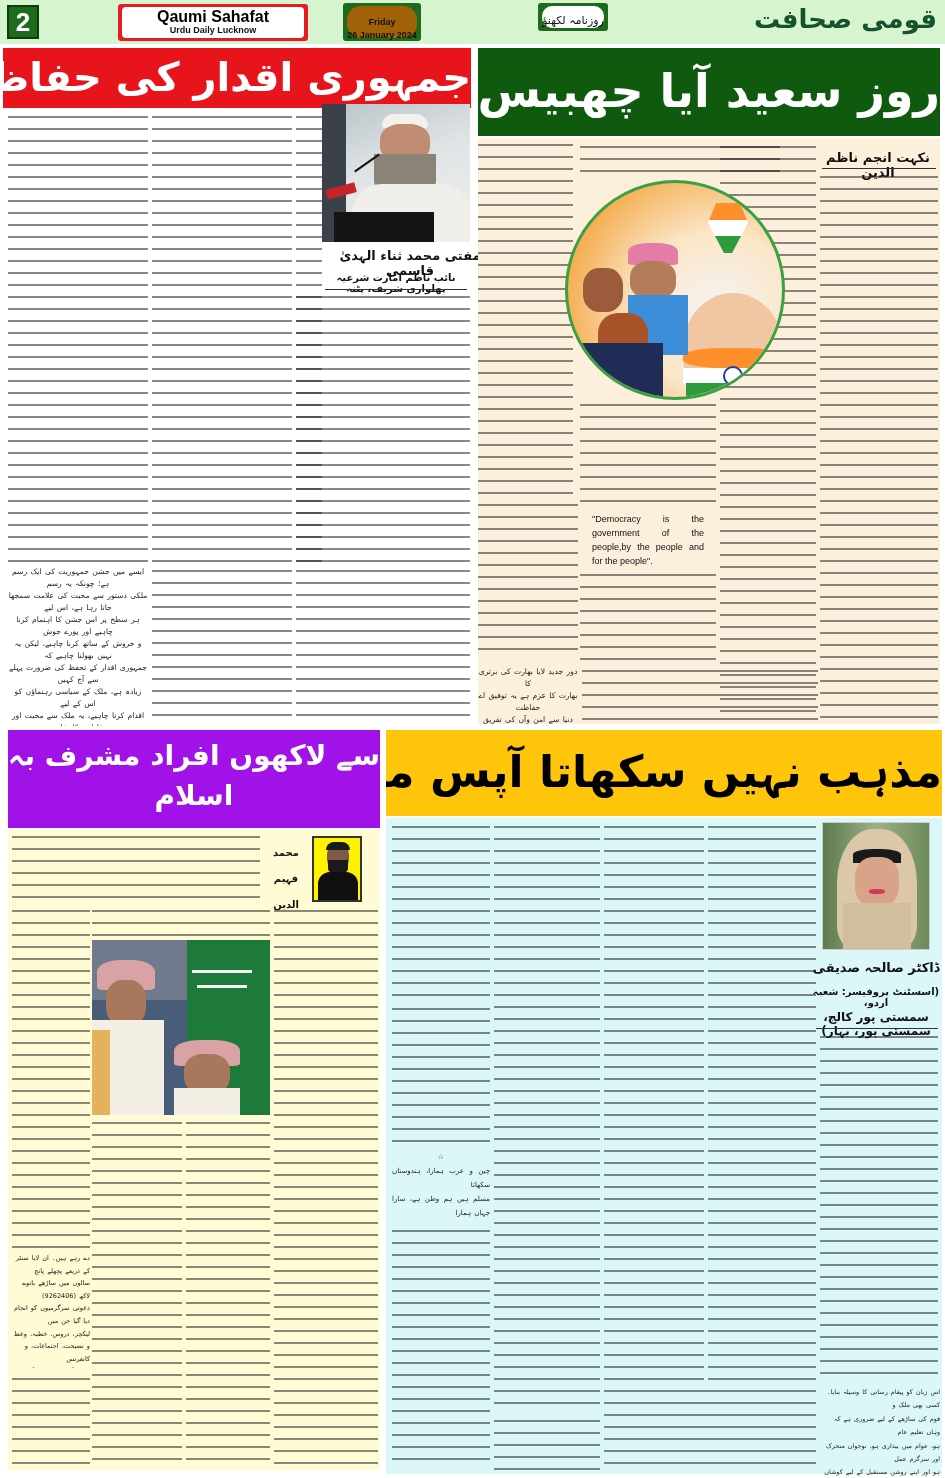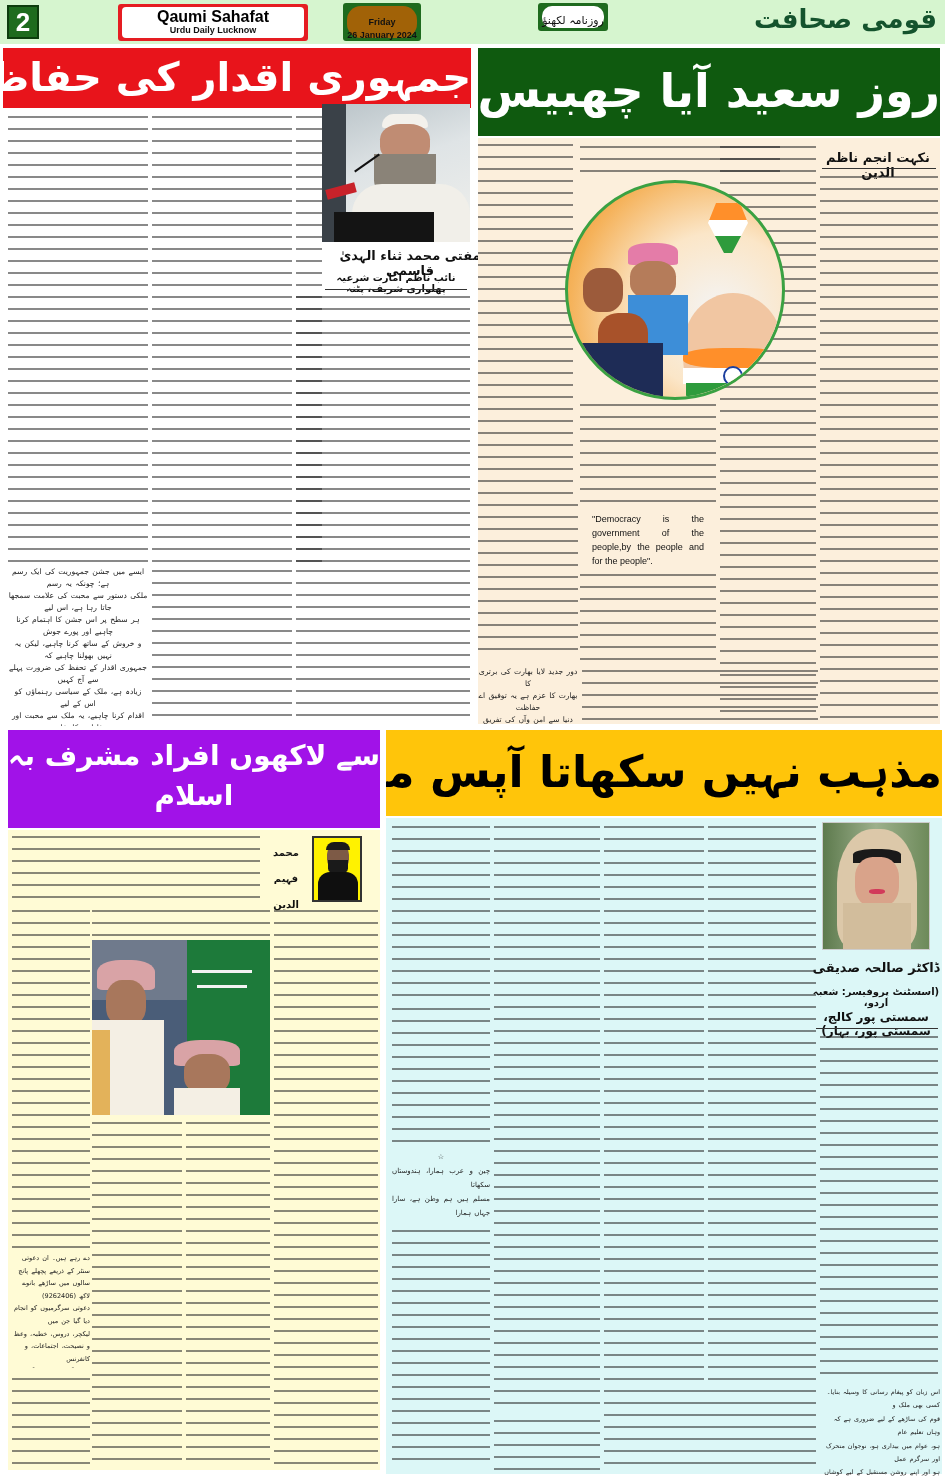--- a/index.html
+++ b/index.html
@@ -204,21 +204,21 @@
       <div class="lines"></div>
     </div>
   <div class="col" style="left:186px;top:1118px;width:84px;height:350px">
       <div class="lines"></div>
     </div>
   <div class="col" style="left:274px;top:906px;width:104px;height:560px">
       <div class="lines"></div>
     </div>
 
   <div class="textcol" style="left:12px;top:1252px;width:78px;height:116px;font-size:6.5px;line-height:12.6px;background:#fffbd5">
-    <div>دے رہے ہیں۔ ان دعوتی سنٹر کے ذریعے پچھلے پانچ</div>
+    <div>دے رہے ہیں۔ ان لایا سنٹر کے ذریعے پچھلے پانچ</div>
     <div>سالوں میں ساڑھے بانوے لاکھ (9262406)</div>
     <div>دعوتی سرگرمیوں کو انجام دیا گیا جن میں</div>
     <div>لیکچر، دروس، خطبہ، وعظ و نصیحت، اجتماعات، و کانفرنس</div>
     <div>اور دیگر دعوتی سرگرمیاں شامل ہیں۔ ان تمام حقائق</div>
 
   </div>
 
   <div class="hl hl-yellow">مذہب نہیں سکھاتا آپس میں بیر رکھنا</div>
   <div class="col mint" style="left:386px;top:818px;width:556px;height:656px"></div>
 

